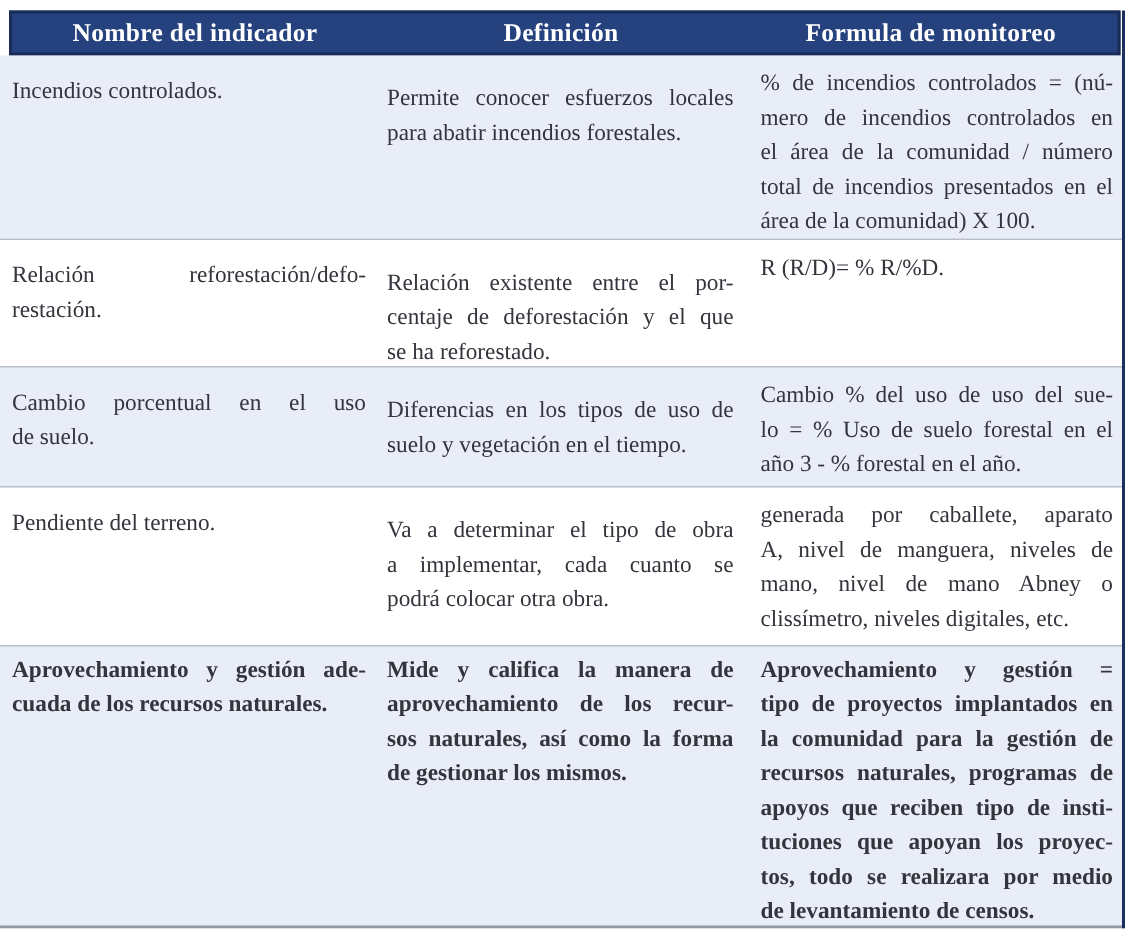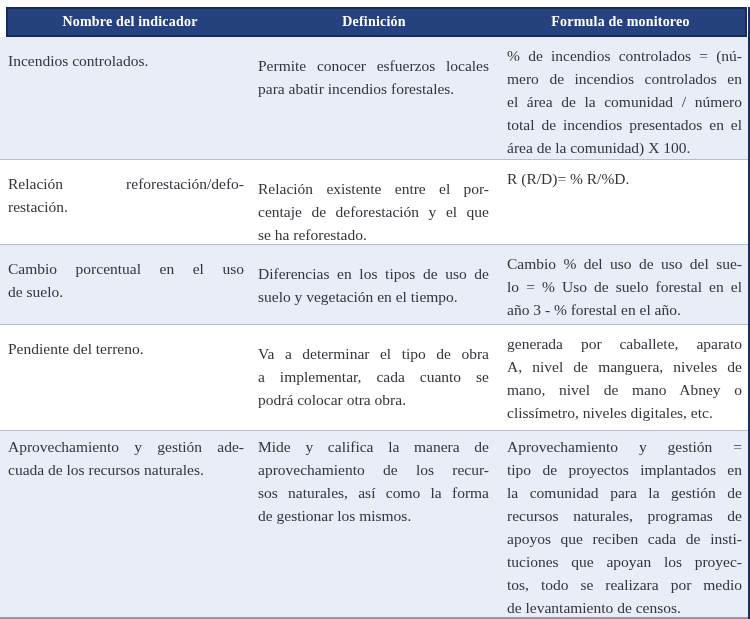--- a/index.html
+++ b/index.html
@@ -30,21 +30,21 @@
     background:var(--header-bg);
     border:2px solid var(--header-border);
     display:grid;
     grid-template-columns:244px 244px 1fr;
     align-items:center;
   }
   .hcell{
     text-align:center;
     color:var(--header-text);
     font-weight:bold;
-    font-size:14px;
+    font-size:17px;
     letter-spacing:.2px;
   }
   .tbody{
     position:absolute;left:0;right:0;top:37px;bottom:0;
     display:flex;flex-direction:column;
   }
   .trow{
     display:grid;
     grid-template-columns:250px 247px 1fr;
     box-sizing:border-box;
@@ -59,21 +59,21 @@
   .r5{flex:1 1 auto;}
   .tcell{
     box-sizing:border-box;
     font-size:15.5px;
     line-height:23px;
     padding:7px 8px 0 8px;
   }
   .tcell.c1{padding:12px 6px 0 8px;}
   .tcell.c2{padding:17px 8px 0 8px;}
   .tcell.c3{padding:7px 8px 0 10px;}
-  .r5 .tcell{padding-top:4px;}
+  .r5 .tcell{padding-top:4px;font-weight:bold;}
   .ln{text-align:left;}
   .ln.just{text-align:justify;text-align-last:justify;}
 </style>
 </head>
 <body>
 
 <div class="page">
 
   <div class="header-bar">
     <div class="hcell">Nombre del indicador</div>
@@ -157,21 +157,21 @@
           <div class="ln just">Mide y califica la manera de</div>
           <div class="ln just">aprovechamiento de los recur-</div>
           <div class="ln just">sos naturales, así como la forma</div>
           <div class="ln">de gestionar los mismos.</div>
         </div>
       <div class="tcell c3">
           <div class="ln just">Aprovechamiento y gestión =</div>
           <div class="ln just">tipo de proyectos implantados en</div>
           <div class="ln just">la comunidad para la gestión de</div>
           <div class="ln just">recursos naturales, programas de</div>
-          <div class="ln just">apoyos que reciben cada de insti-</div>
+          <div class="ln just">apoyos que reciben tipo de insti-</div>
           <div class="ln just">tuciones que apoyan los proyec-</div>
           <div class="ln just">tos, todo se realizara por medio</div>
           <div class="ln">de levantamiento de censos.</div>
         </div>
     </div>
 
   </div>
 
   <div class="right-edge"></div>
   <div class="bottom-line"></div>

